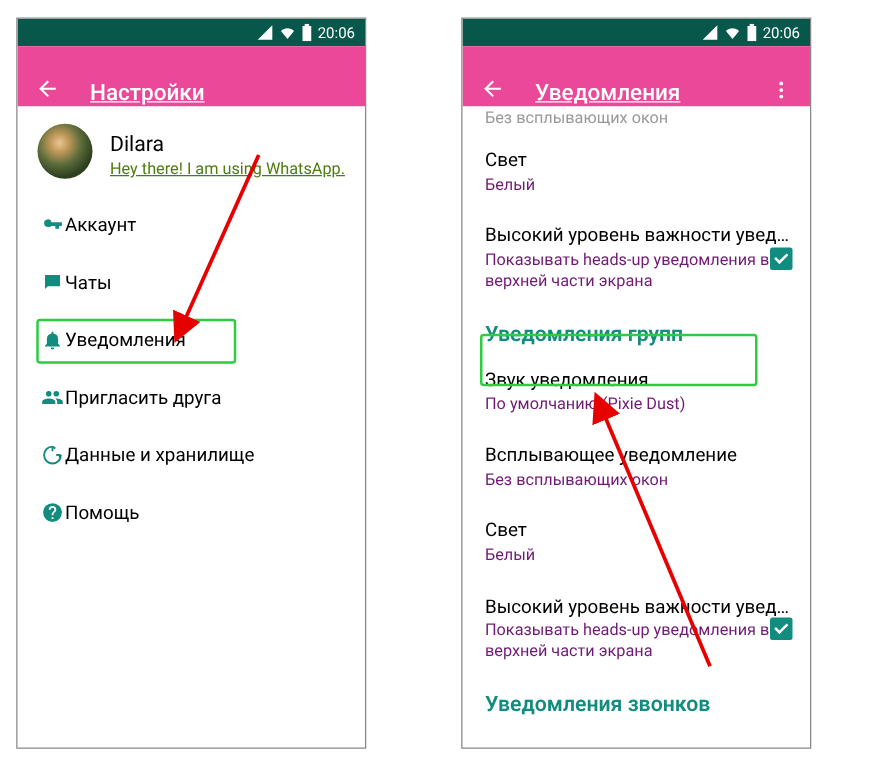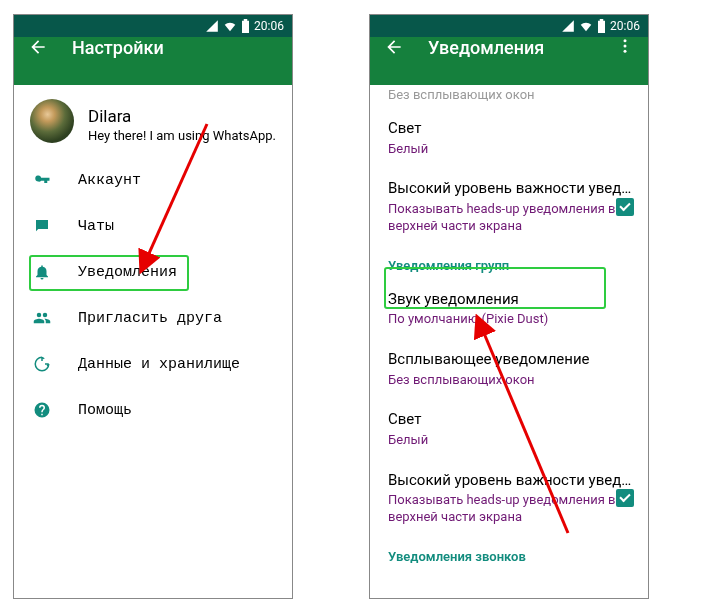--- a/index.html
+++ b/index.html
@@ -29,50 +29,49 @@
     display: flex;
     align-items: center;
     justify-content: flex-end;
     padding: 0 8px;
     font-size: 12px;
     gap: 4px;
   }
   .status-bar svg { fill: #fff; }
   .app-bar {
     height: 48px;
-    background: #15803d;
+    background: #ec4899;
     color: #fff;
     display: flex;
-    align-items: flex-start;
+    align-items: flex-end;
     padding: 0 14px;
     gap: 24px;
+    text-decoration: underline;
   }
   .app-title { font-size: 18px; font-weight: 500; }
   .app-bar .overflow { margin-left: auto; }
   .profile {
     display: flex;
     align-items: flex-end;
     padding: 14px 16px;
     gap: 14px;
   }
   .avatar {
     width: 44px; height: 44px;
     border-radius: 50%;
     background: radial-gradient(circle at 40% 35%, #e8c898 0%, #c39a5b 18%, #5b6b3a 45%, #2e4020 70%);
     flex-shrink: 0;
   }
   .profile-name { font-size: 17px; color: #000; }
-  .profile-status { font-size: 13px; color: #000000; margin-top: 2px; }
+  .profile-status { font-size: 13px; color: #4d7c0f; margin-top: 2px; text-decoration: underline; }
   .profile-texts { flex: 1; min-width: 0; }
   .menu-item {
     display: flex;
     align-items: flex-end;
     padding: 14px 18px;
-    gap: 26px;
-    font-family: Liberation Mono, monospace;
   }
   .menu-icon { width: 20px; text-align: center; color: #128c7e; flex-shrink: 0; }
   .menu-icon svg { fill: #128c7e; display: block; margin: 0 auto; }
   .menu-label { font-size: 15px; color: #000; }
   .highlight-box {
     position: absolute;
     border: 2px solid #2ecc40;
     border-radius: 3px;
     pointer-events: none;
   }
@@ -92,21 +91,21 @@
   }
   .checkbox::after {
     content: "";
     width: 4px; height: 8px;
     border: solid #fff;
     border-width: 0 2px 2px 0;
     transform: rotate(45deg) translate(-1px,-1px);
   }
   .section-header {
     padding: 12px 18px 6px;
-    font-size: 13px;
+    font-size: 17px;
     color: #128c7e;
     font-weight: 600;
   }
   .truncate { white-space: nowrap; overflow: hidden; text-overflow: ellipsis; max-width: 260px; }
   .truncate-nodots { white-space: nowrap; overflow: hidden; max-width: 260px; }
   .arrow {
     position: absolute;
     pointer-events: none;
   }
   .faded { color: #999; }

